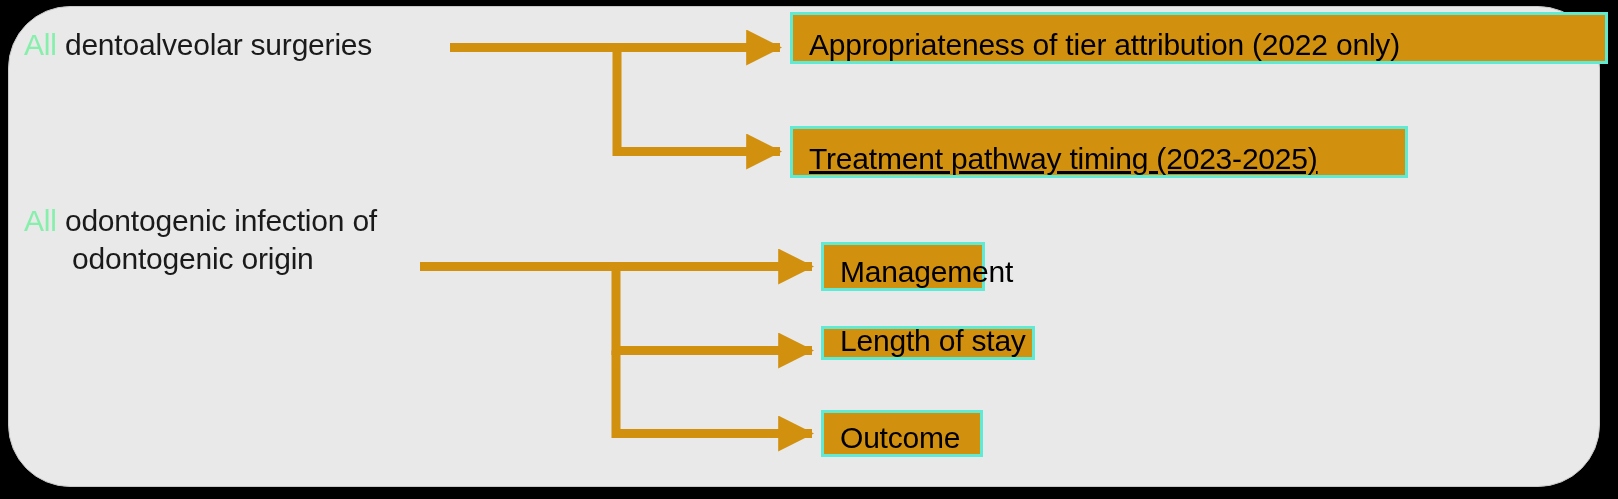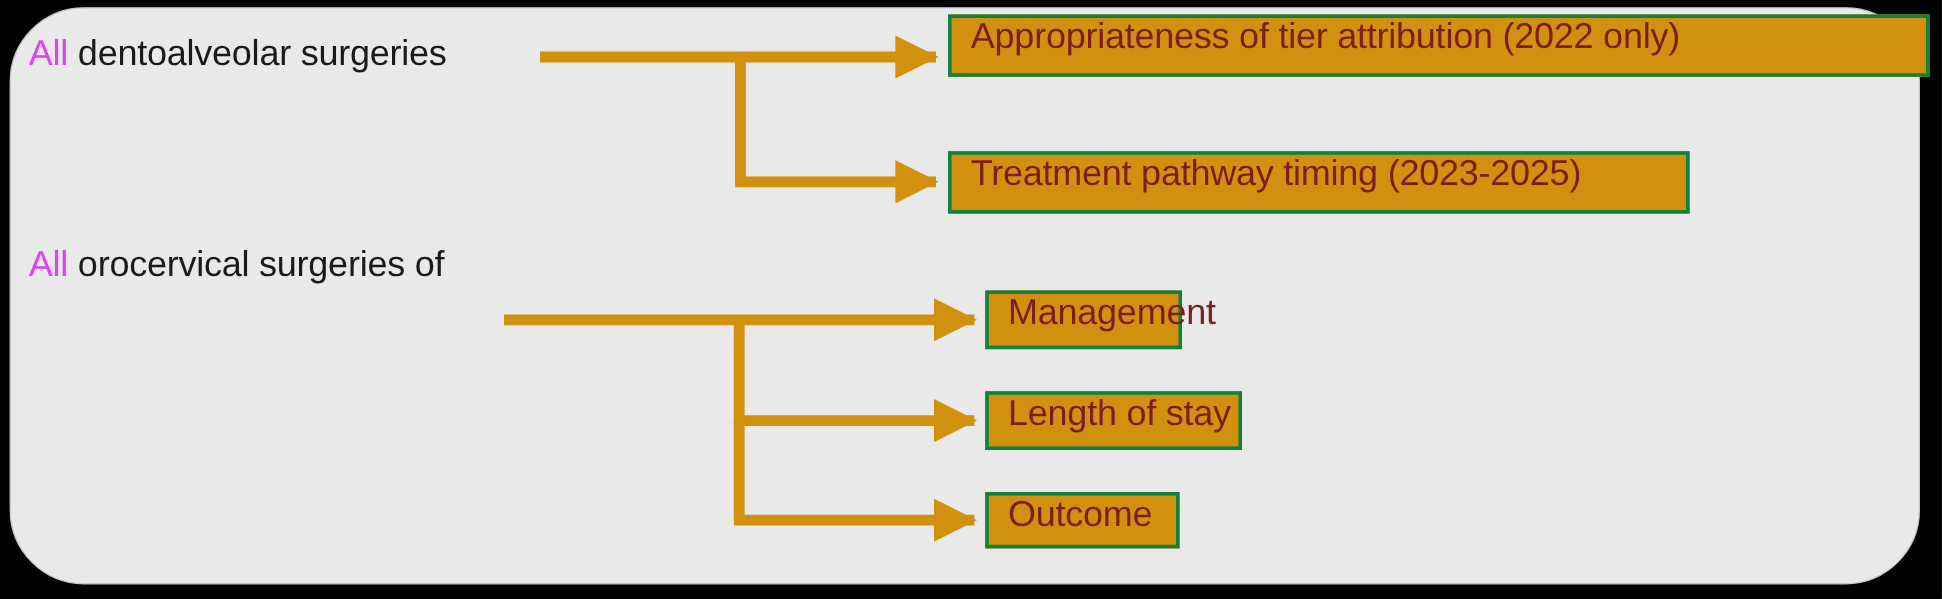--- a/index.html
+++ b/index.html
@@ -9,35 +9,35 @@
   #canvas{position:relative;width:1618px;height:499px;background:#000000;}
 
   
   #panel{position:absolute;left:8px;top:6px;width:1592px;height:481px;
          background:#E9E9E9;border:1px solid #C8C8C8;border-radius:62px;
          box-sizing:border-box;}
 
   
   .src{position:absolute;color:#1A1A1A;font-size:30px;line-height:38px;
        white-space:pre;letter-spacing:-0.2px;}
-  .src .all{color:#d946ef;}
+  .src .all{color:#86efac;}
   #src-top{left:24px;top:26px;}
   #src-bottom{left:24px;top:202px;}
   .src .l2{display:block;padding-left:48px;}
   .src .l3{display:block;padding-left:48px;}
 
   
-  .node{position:absolute;background:#D2900F;border:3px solid #15803d;
-        box-sizing:border-box;display:flex;align-items:flex-start;
-        color:#7f1d1d;font-size:30px;line-height:32px;letter-spacing:-0.2px;
+  .node{position:absolute;background:#D2900F;border:3px solid #5eead4;
+        box-sizing:border-box;display:flex;align-items:flex-end;
+        color:#000000;font-size:30px;line-height:32px;letter-spacing:-0.2px;
         padding-left:16px;white-space:nowrap;}
   #node-0{left:790px;top:12px;width:818px;height:52px;}
-  #node-1{left:790px;top:126px;width:618px;height:52px;}
+  #node-1{left:790px;top:126px;width:618px;height:52px;text-decoration:underline;}
   #node-2{left:821px;top:242px;width:164px;height:49px;}
-  #node-3{left:821px;top:326px;width:214px;height:49px;}
+  #node-3{left:821px;top:326px;width:214px;height:34px;}
   #node-4{left:821px;top:410px;width:162px;height:47px;}
 
   
   #wires{position:absolute;left:0;top:0;width:1618px;height:499px;}
 </style>
 </head>
 <body>
 
 <div id="canvas">
   <div id="panel"></div>
@@ -58,21 +58,21 @@
 
     <g>
       <path d="M 420 266.5 L 812 266.5" stroke="#D2900F" stroke-width="9" fill="none" marker-end="url(#arrow)"></path>
       <path d="M 616 266.5 L 616 350.5 L 812 350.5" stroke="#D2900F" stroke-width="9" fill="none" marker-end="url(#arrow)"></path>
       <path d="M 616 350.5 L 616 433.5 L 812 433.5" stroke="#D2900F" stroke-width="9" fill="none" marker-end="url(#arrow)"></path>
     </g>
   </svg>
 
   <div class="src" id="src-top"><span class="all">All</span><span> </span><span>dentoalveolar surgeries</span></div>
 
-  <div class="src" id="src-bottom"><span class="all">All</span><span> </span><span>orocervical surgeries of</span></div>
+  <div class="src" id="src-bottom"><span class="all">All</span><span> </span><span>odontogenic infection of</span><span class="l2">odontogenic origin</span></div>
 
   <div class="node" id="node-0">
       <span>Appropriateness of tier attribution (2022 only)</span>
     </div>
 
   <div class="node" id="node-1">
       <span>Treatment pathway timing (2023-2025)</span>
     </div>
 
   <div class="node" id="node-2">

